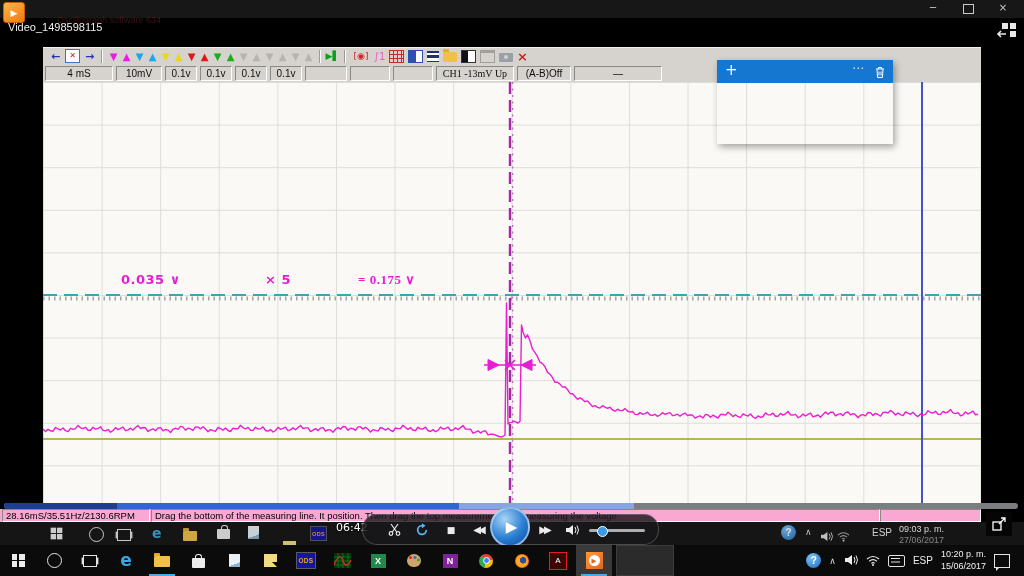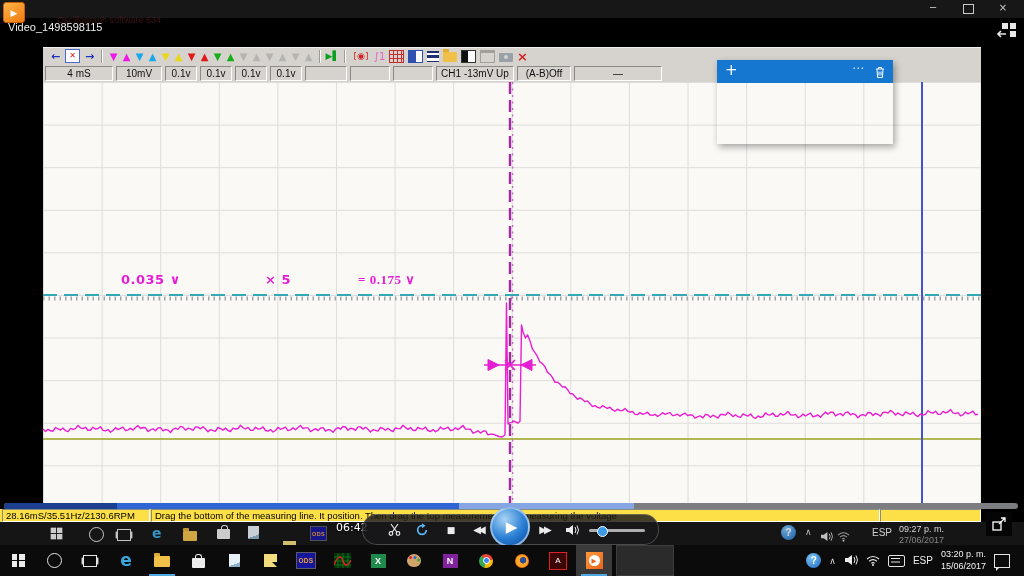--- a/index.html
+++ b/index.html
@@ -51,21 +51,21 @@
     background-image:linear-gradient(to right,#dddddb 1px,transparent 1px),linear-gradient(to bottom,#dddddb 1px,transparent 1px);
     background-size:58.6px 42.6px;}
   #scope svg{position:absolute;left:0;top:0;}
   .mtext{position:absolute;font-weight:bold;color:#e41ed2;font-size:13px;letter-spacing:.5px;font-family:"DejaVu Sans",sans-serif;}
 
   
   #seekbar{left:4px;top:503px;width:1014px;height:6px;border-radius:3px;overflow:hidden;background:rgba(225,228,235,.55);display:flex;}
   #seek-dark{width:113px;background:#1c3f8f;}
   #seek-played{width:342px;background:#2f66d4;}
   #seek-buffer{width:175px;background:#85a6e2;}
-  #statusbar{left:0;top:509px;width:980px;height:13px;background:#fde047;}
+  #statusbar{left:0;top:509px;width:980px;height:13px;background:#f9a8d4;}
   .scell{position:absolute;top:0;height:11px;border:1px solid;border-color:#8a8a84 #ffffff #ffffff #8a8a84;
          font-size:9.5px;line-height:11px;color:#000;padding-left:3px;box-sizing:content-box;overflow:hidden;white-space:nowrap;}
 
   
   #rec-taskbar{left:0;top:522px;width:1024px;height:23px;background:#151515;}
   .rico{position:absolute;opacity:.85;}
   
   #taskbar{left:0;top:545px;width:1024px;height:31px;background:#0b0b0b;display:flex;align-items:stretch;}
   .tb-tile{width:36px;display:flex;align-items:center;justify-content:center;position:relative;}
   .tb-tile.active::after{content:'';position:absolute;left:5px;right:5px;bottom:0;height:2px;background:#4fa8e0;}
@@ -193,21 +193,21 @@
   <div class="abs" id="settings-row">
       <div class="set-box" style="width: 66px;">4 mS</div>
       <div class="set-box" style="width: 44px;">10mV</div>
       <div class="set-box" style="width: 30px;">0.1v</div>
       <div class="set-box" style="width: 30px;">0.1v</div>
       <div class="set-box" style="width: 30px;">0.1v</div>
       <div class="set-box" style="width: 30px;">0.1v</div>
       <div class="set-box" style="width: 40px;"></div>
       <div class="set-box" style="width: 38px;"></div>
       <div class="set-box" style="width: 38px;"></div>
-      <div class="set-box" style="width: 76px;">CH1 -13mV Up</div>
+      <div class="set-box" style="width: 76px; font-family: Liberation Serif, serif;">CH1 -13mV Up</div>
       <div class="set-box" style="width: 52px;">(A-B)Off</div>
       <div class="set-box" style="width: 86px;">—</div>
     </div>
 
   <div class="abs" id="scope">
     <svg id="scope-svg" width="938" height="421" viewBox="0 0 938 421">
       <line id="ref-line" x1="0" y1="213" x2="938" y2="213" stroke="#35a8b5" stroke-width="2" stroke-dasharray="14 7"></line>
       <line x1="0" y1="216.5" x2="938" y2="216.5" stroke="#9fa8a8" stroke-width="4" stroke-dasharray="1.5 4"></line>
       <line id="zero-line" x1="0" y1="357" x2="938" y2="357" stroke="#9aa21e" stroke-width="1.3"></line>
       <line id="time-cursor" x1="879" y1="0" x2="879" y2="421" stroke="#4553c8" stroke-width="2"></line>
@@ -265,21 +265,21 @@
     </div>
     <div class="rico" style="left:837px;top:6px;">
       <svg width="13" height="11" viewBox="0 0 14 11">
           <path d="M1 4Q7 -1 13 4M3.2 6.2Q7 3 10.8 6.2M5.4 8.4Q7 7 8.6 8.4" stroke="#aaa" fill="none" stroke-width="1.2"></path>
           <circle cx="7" cy="10" r="1" fill="#ddd"></circle>
         </svg>
     </div>
     <div class="rico kbd-ico" style="left:851px;top:7px;"></div>
     <div class="rico lang" style="left:872px;top:5px;">ESP</div>
     <div class="rico clock" style="left:899px;top:2px;">
-      <div>09:27 p. m.</div>
+      <div>09:03 p. m.</div>
       <div class="dim2">27/06/2017</div>
     </div>
     <div class="rico action-ico" style="left:948px;top:5px;"></div>
   </div>
 
   <div class="abs glyph" id="time-display">06:42</div>
   <div class="abs" id="ctl-pill">
     <div class="pill-ico" style="left:22px;width:18px;">
       <svg width="13" height="13" viewBox="0 0 13 13">
           <circle cx="3" cy="10.5" r="1.8" stroke="#e8e8e8" fill="none" stroke-width="1.2"></circle>
@@ -392,21 +392,21 @@
       </div>
       <div>
         <svg width="14" height="11" viewBox="0 0 14 11">
             <path d="M1 4Q7 -1 13 4M3.2 6.2Q7 3 10.8 6.2M5.4 8.4Q7 7 8.6 8.4" stroke="#ececec" fill="none" stroke-width="1.2"></path>
             <circle cx="7" cy="10" r="1" fill="#ececec"></circle>
           </svg>
       </div>
       <div class="kbd-ico"></div>
       <div class="lang">ESP</div>
       <div class="clock">
-        <div>03:20 p. m.</div>
+        <div>10:20 p. m.</div>
         <div>15/06/2017</div>
       </div>
       <div class="action-ico"></div>
     </div>
   </div>
 
   <div class="abs" id="sticky-note">
     <div id="note-header">
       <span id="note-plus" class="glyph">+</span>
       <span id="note-menu" class="glyph">⋯</span>

